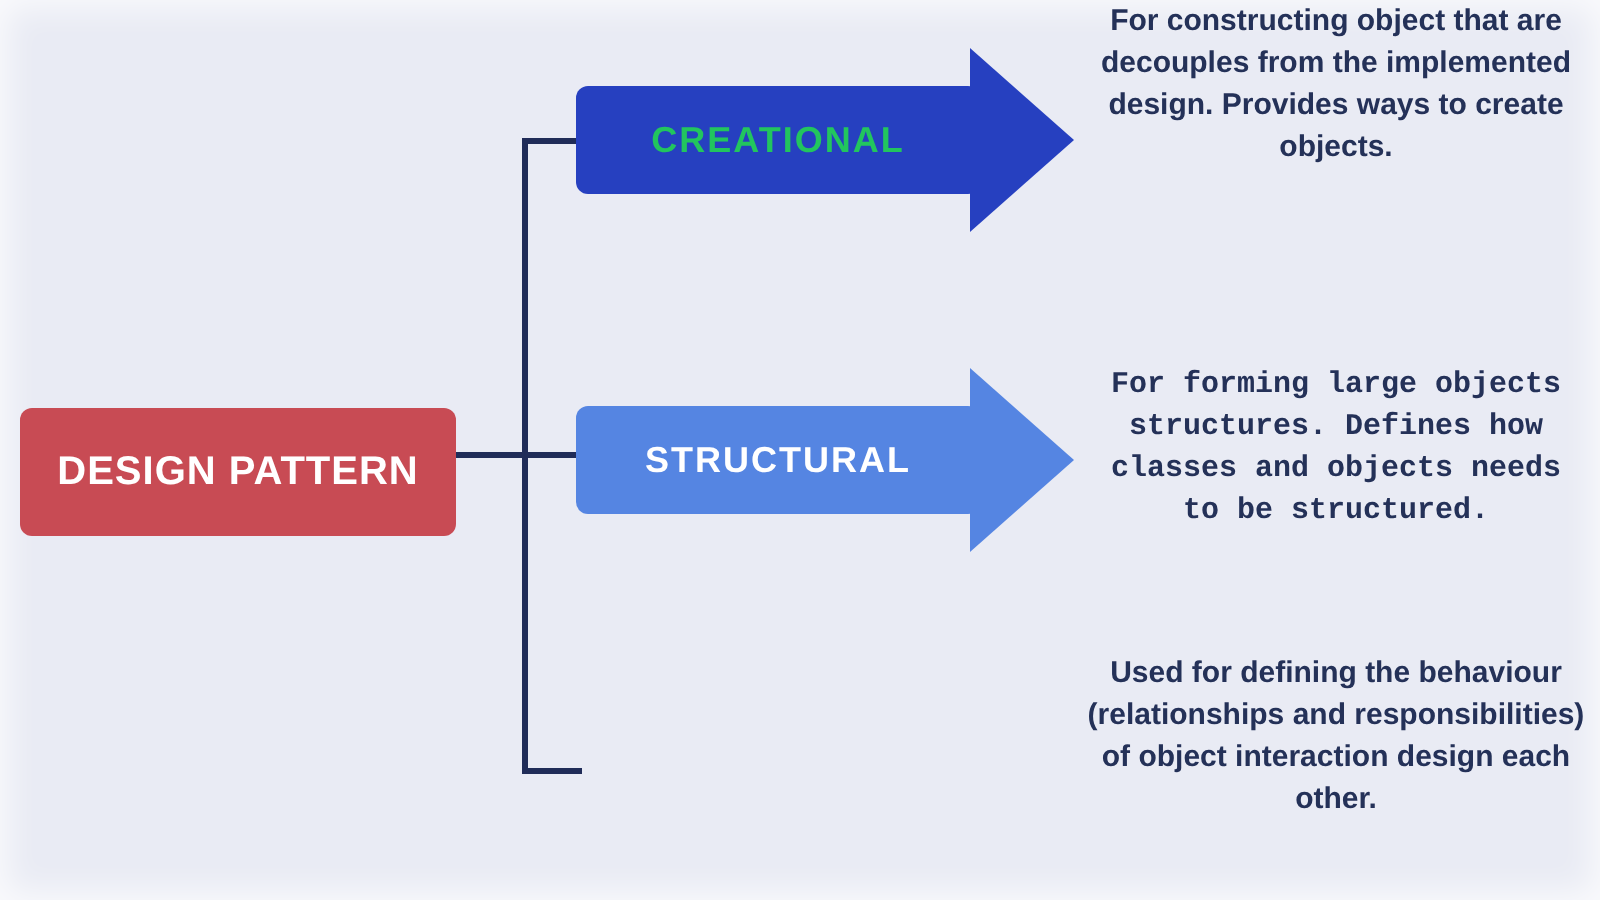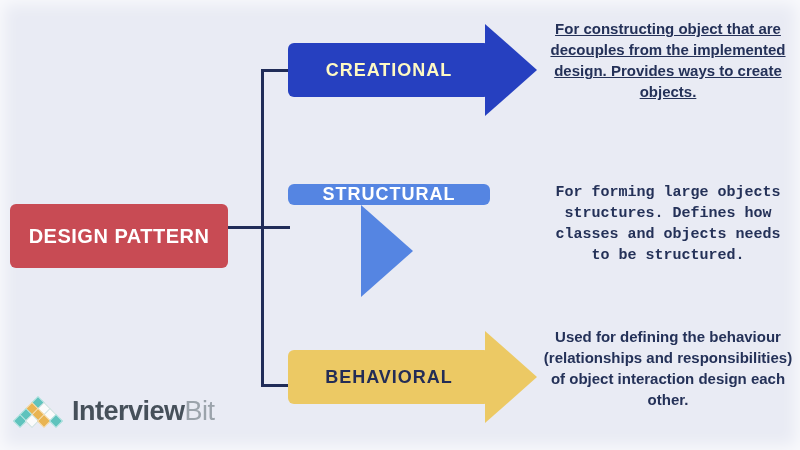--- a/index.html
+++ b/index.html
@@ -34,36 +34,36 @@
   }
   .arrow-body span{font-weight:bold;font-size:18px;letter-spacing:1px;}
   .arrow-head{
     width:0;height:0;margin-left:-5px;
     border-top:46px solid transparent;
     border-bottom:46px solid transparent;
   }
   .arrow-creational{top:24px;}
   .arrow-creational .arrow-body{background:#2640c0;}
   .arrow-creational .arrow-head{border-left:52px solid #2640c0;}
-  .arrow-creational span{color:#fef9c3;}
-  .arrow-structural{top:184px;flex-direction:column;}
+  .arrow-creational span{color:#22c55e;}
+  .arrow-structural{top:184px;}
   .arrow-structural .arrow-body{background:#5585e2;}
   .arrow-structural .arrow-head{border-left:52px solid #5585e2;}
   .arrow-structural span{color:#ffffff;}
   .arrow-behavioral{top:331px;}
   .arrow-behavioral .arrow-body{background:#ecc964;}
   .arrow-behavioral .arrow-head{border-left:52px solid #ecc964;}
   .arrow-behavioral span{color:#232c56;}
   
   .desc{
     position:absolute;left:542px;width:252px;
     text-align:center;font-weight:bold;font-size:15px;line-height:21px;
     color:#243158;
   }
-  .desc-0{top:18px;text-decoration:underline;}
+  .desc-0{top:0;}
   .desc-1{top:182px;font-family:Liberation Mono, monospace;}
   .desc-2{top:326px;}
   
   .logo{position:absolute;left:14px;top:396px;display:flex;align-items:center;}
   .mark{display:flex;flex-direction:column;align-items:center;margin-right:10px;}
   .mark-row{display:flex;justify-content:center;margin-top:-4px;}
   .mark-row:first-child{margin-top:0;}
   .d{
     width:10px;height:10px;transform:rotate(45deg);margin:0 1px;
     box-shadow:0 0 0 1px rgba(255,255,255,0.6) inset;
@@ -98,47 +98,16 @@
   <div class="desc desc-0">For constructing object that are decouples from the implemented design. Provides ways to create objects.</div>
 
   <div class="arrow arrow-structural">
     <div class="arrow-body">
       <span>STRUCTURAL</span>
     </div>
     <div class="arrow-head"></div>
   </div>
   <div class="desc desc-1">For forming large objects structures. Defines how classes and objects needs to be structured.</div>
 
-  <div class="arrow arrow-behavioral">
-    <div class="arrow-body">
-      <span>BEHAVIORAL</span>
-    </div>
-    <div class="arrow-head"></div>
-  </div>
   <div class="desc desc-2">Used for defining the behaviour (relationships and responsibilities) of object interaction design each other.</div>
 
-  <div class="logo">
-    <div class="mark">
-      <div class="mark-row">
-          <div class="d t"></div>
-        </div>
-      <div class="mark-row">
-          <div class="d y"></div>
-          <div class="d w"></div>
-        </div>
-      <div class="mark-row">
-          <div class="d t"></div>
-          <div class="d y"></div>
-          <div class="d w"></div>
-        </div>
-      <div class="mark-row">
-          <div class="d t"></div>
-          <div class="d w"></div>
-          <div class="d y"></div>
-          <div class="d t"></div>
-        </div>
-    </div>
-    <div class="logo-text">
-      <span class="p">Interview</span><span class="s">Bit</span>
-    </div>
-  </div>
 
 </div>
 
 </body></html>

